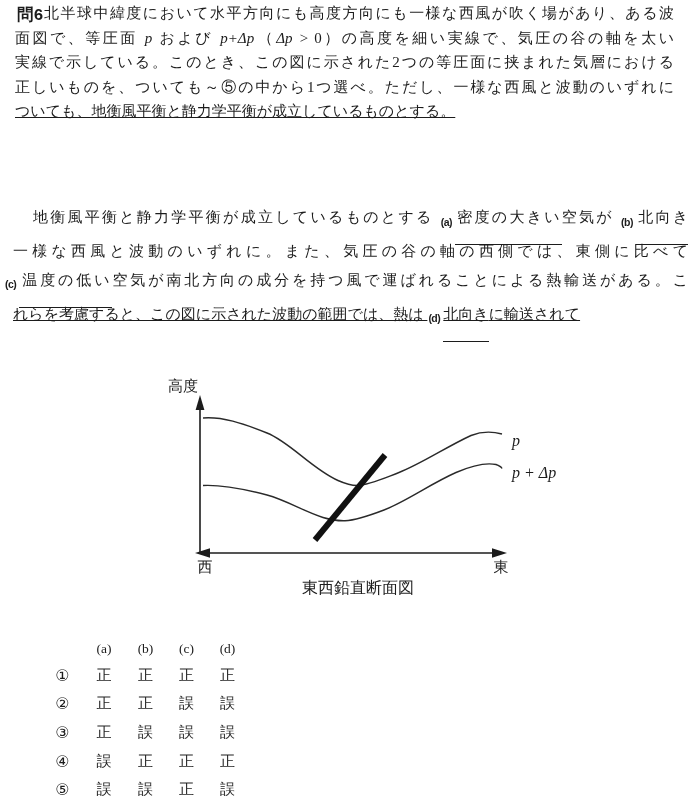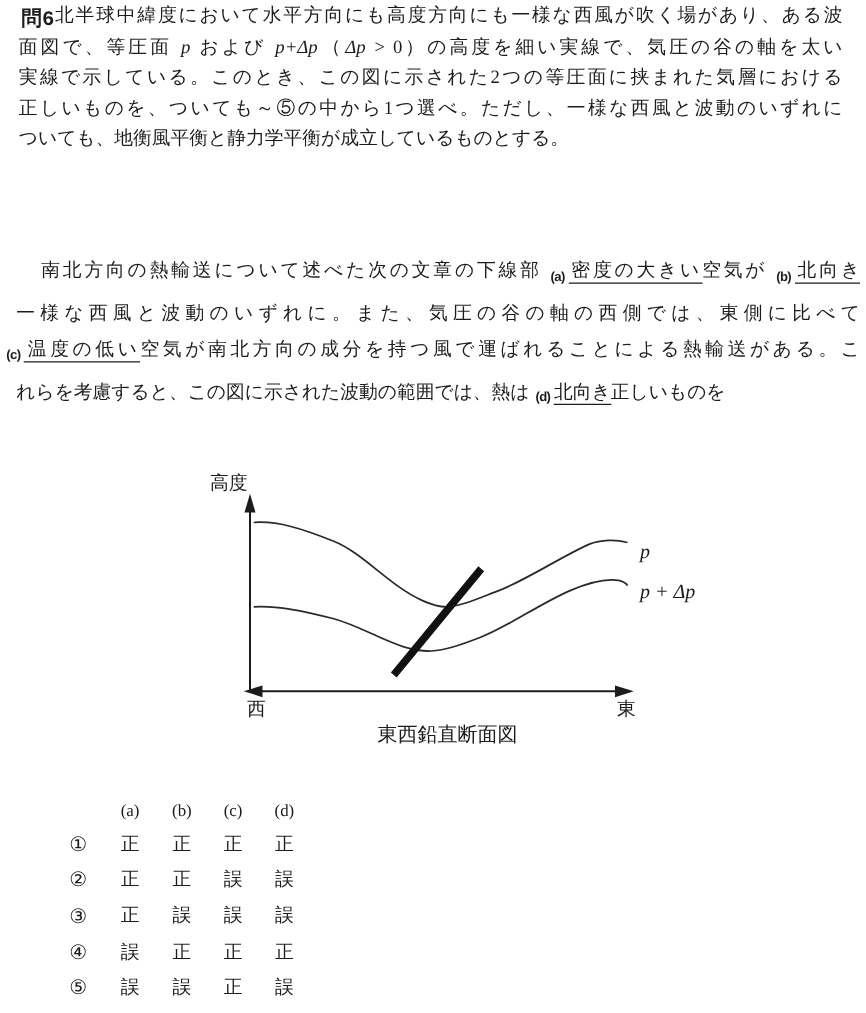--- a/index.html
+++ b/index.html
@@ -18,29 +18,29 @@
   #q-lines{left:15px;top:1px;width:659px;line-height:24.5px;}
   #q-lines .pline:first-child{padding-left:29px;}
   #passage{left:13px;top:203px;width:675px;line-height:29.2px;}
   #passage .pline:first-child{text-indent:20px;}
   #passage .pline:nth-child(3){text-indent:-9px;}
   .pline{
     text-align:justify;text-align-last:justify;text-justify:inter-character;
     white-space:nowrap;
   }
   #q-lines .pline:last-child,
-  #passage .pline:last-child{text-align-last:left;}
+  #passage .pline:last-child{text-align-last:left;text-decoration:underline;}
   .seg-n{}
   .seg-m{font-style:italic;padding:0 1px;font-family:"Liberation Serif","DejaVu Serif",serif;}
   .seg-l{
     font-family:"Liberation Sans","DejaVu Sans",sans-serif;
     font-weight:bold;font-size:10.5px;letter-spacing:-0.5px;
     vertical-align:-3.5px;padding:0 3px 0 1px;
   }
-  .seg-u{border-bottom:1.8px solid #1c1c1c;padding-bottom:1px;}
+  .seg-u{border-bottom:1.8px solid #1c1c1c;padding-bottom:19px;}
   
   #figure-wrap{position:absolute;left:140px;top:372px;width:450px;height:232px;}
   .fig-cjk{font-family:"Liberation Serif","DejaVu Serif",serif;fill:#1c1c1c;}
   .fig-math{font-family:"Liberation Serif","DejaVu Serif",serif;font-style:italic;fill:#1c1c1c;}
   
   #options{position:absolute;left:42px;top:637px;font-size:15px;}
   .trow{display:grid;grid-template-columns:41px 42px 41px 41px 41px;height:28.6px;align-items:center;}
   .trow:first-child{height:24px;font-size:13.5px;}
   .tcell{text-align:center;}
   .tnum{font-size:16px;font-family:"DejaVu Sans","Liberation Sans",sans-serif;}
@@ -52,24 +52,24 @@
 
 <div id="q-lines" class="richpara">
     <div class="pline"><span class="seg-n">北半球中緯度において水平方向にも高度方向にも一様な西風が吹く場があり、ある波</span></div>
     <div class="pline"><span class="seg-n">面図で、等圧面 </span><span class="seg-m">p</span><span class="seg-n"> および </span><span class="seg-m">p+Δp</span><span class="seg-n">（</span><span class="seg-m">Δp</span><span class="seg-n"> &gt; 0）の高度を細い実線で、気圧の谷の軸を太い</span></div>
     <div class="pline"><span class="seg-n">実線で示している。このとき、この図に示された2つの等圧面に挟まれた気層における</span></div>
     <div class="pline"><span class="seg-n">正しいものを、ついても～⑤の中から1つ選べ。ただし、一様な西風と波動のいずれに</span></div>
     <div class="pline"><span class="seg-n">ついても、地衡風平衡と静力学平衡が成立しているものとする。</span></div>
   </div>
 
 <div id="passage" class="richpara">
-    <div class="pline"><span class="seg-n">南北方向の熱輸送について述べた次の文章の下線部 </span><span class="seg-l">(a)</span><span class="seg-u">密度の大きい</span><span class="seg-n">空気が </span><span class="seg-l">(b)</span><span class="seg-u">北向き</span></div>
+    <div class="pline"><span class="seg-n">地衡風平衡と静力学平衡が成立しているものとする </span><span class="seg-l">(a)</span><span class="seg-u">密度の大きい</span><span class="seg-n">空気が </span><span class="seg-l">(b)</span><span class="seg-u">北向き</span></div>
     <div class="pline"><span class="seg-n">一様な西風と波動のいずれに。また、気圧の谷の軸の西側では、東側に比べて</span></div>
     <div class="pline"><span class="seg-l">(c)</span><span class="seg-u">温度の低い</span><span class="seg-n">空気が南北方向の成分を持つ風で運ばれることによる熱輸送がある。こ</span></div>
-    <div class="pline"><span class="seg-n">れらを考慮すると、この図に示された波動の範囲では、熱は </span><span class="seg-l">(d)</span><span class="seg-u">北向き</span><span class="seg-n">正しいものを</span></div>
+    <div class="pline"><span class="seg-n">れらを考慮すると、この図に示された波動の範囲では、熱は </span><span class="seg-l">(d)</span><span class="seg-u">北向き</span><span class="seg-n">に輸送されて</span></div>
   </div>
 
 <div id="figure-wrap">
   <svg width="450" height="232" viewBox="0 0 450 232">
 
     <line x1="60" y1="36" x2="60" y2="181.5" stroke="#1c1c1c" stroke-width="1.6"></line>
     <polygon points="60,23 55.6,38 64.4,38" fill="#1c1c1c"></polygon>
     <line x1="66" y1="181" x2="356" y2="181" stroke="#1c1c1c" stroke-width="1.6"></line>
     <polygon points="55,181 70,176.3 70,185.7" fill="#1c1c1c"></polygon>
     <polygon points="367,181 352,176.3 352,185.7" fill="#1c1c1c"></polygon>

